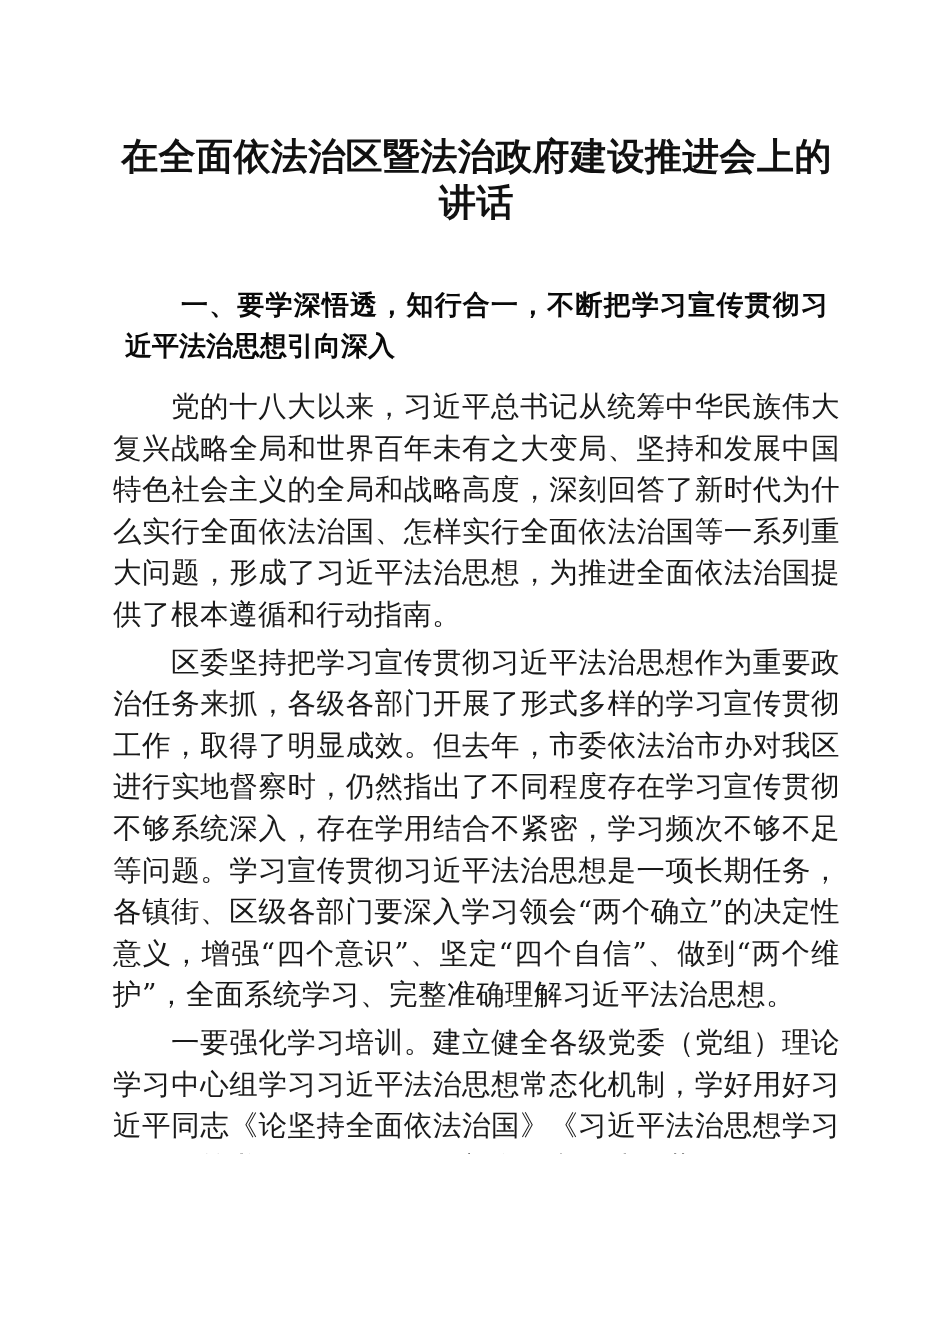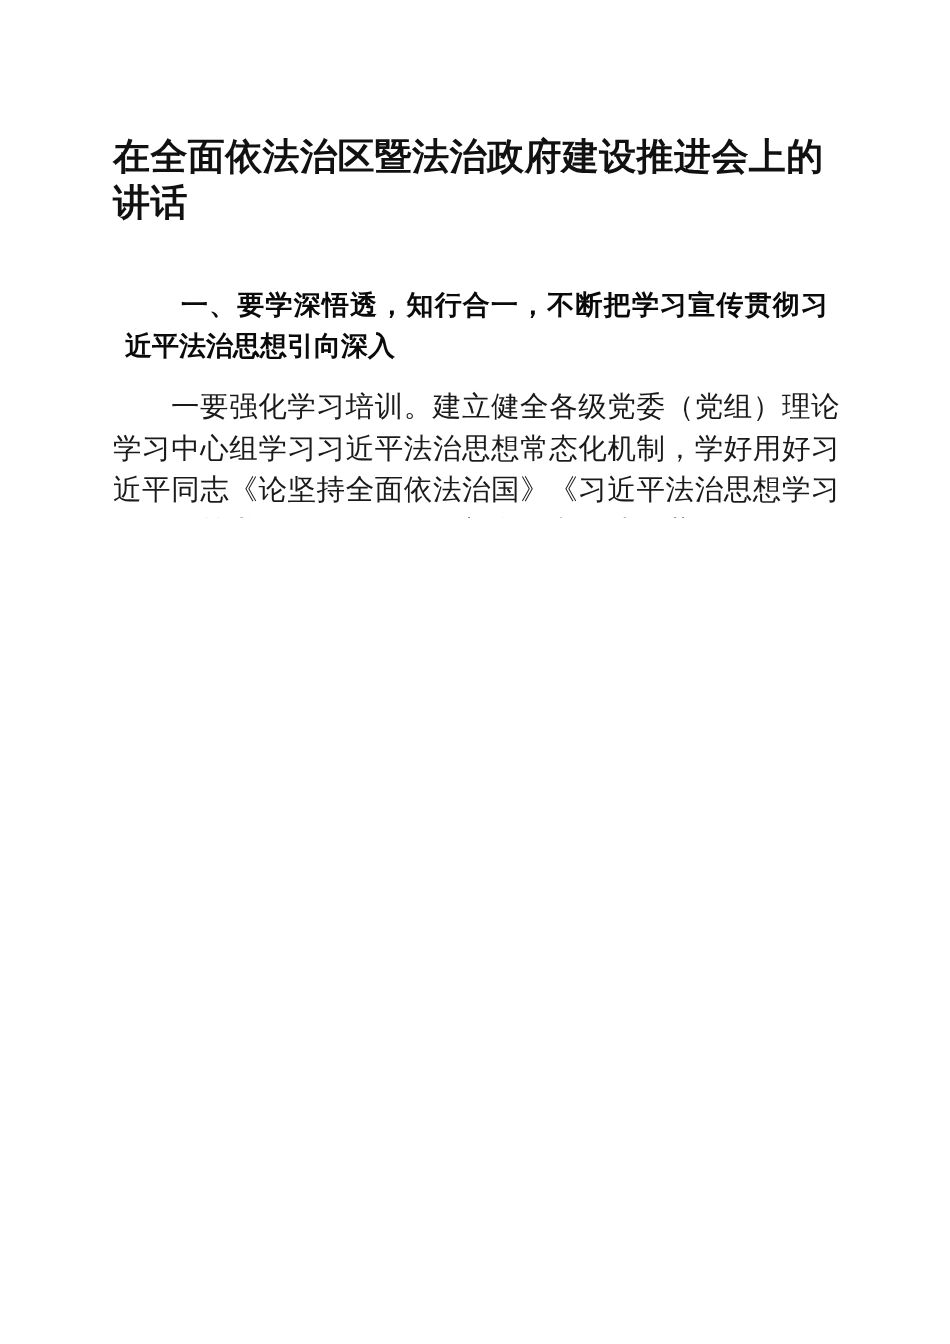--- a/index.html
+++ b/index.html
@@ -33,21 +33,21 @@
   }
 
   
   .doc-title {
     margin: 0;
     padding-top: 133px;
     font-family: "DejaVu Serif", "Liberation Serif", serif;
     font-weight: bold;
     font-size: 37px;
     line-height: 46px;
-    text-align: left;
+    text-align: center;
     letter-spacing: 0.4px;
     color: #111111;
     word-break: break-all;
   }
 
   
   .section-heading {
     margin: 12px;
     padding-top: 47px;
     font-family: "DejaVu Sans", "Liberation Sans", sans-serif;
@@ -89,18 +89,20 @@
 </head>
 <body>
 
 <div class="page">
   <div class="content">
 
     <h1 class="doc-title">在全面依法治区暨法治政府建设推进会上的讲话</h1>
 
     <h2 class="section-heading">一、要学深悟透，知行合一，不断把学习宣传贯彻习近平法治思想引向深入</h2>
 
+    <p class="body-para">党的十八大以来，习近平总书记从统筹中华民族伟大复兴战略全局和世界百年未有之大变局、坚持和发展中国特色社会主义的全局和战略高度，深刻回答了新时代为什么实行全面依法治国、怎样实行全面依法治国等一系列重大问题，形成了习近平法治思想，为推进全面依法治国提供了根本遵循和行动指南。</p>
 
+    <p class="body-para">区委坚持把学习宣传贯彻习近平法治思想作为重要政治任务来抓，各级各部门开展了形式多样的学习宣传贯彻工作，取得了明显成效。但去年，市委依法治市办对我区进行实地督察时，仍然指出了不同程度存在学习宣传贯彻不够系统深入，存在学用结合不紧密，学习频次不够不足等问题。学习宣传贯彻习近平法治思想是一项长期任务，各镇街、区级各部门要深入学习领会“两个确立”的决定性意义，增强“四个意识”、坚定“四个自信”、做到“两个维护”，全面系统学习、完整准确理解习近平法治思想。</p>
 
     <p class="body-para para-clipped">一要强化学习培训。建立健全各级党委（党组）理论学习中心组学习习近平法治思想常态化机制，学好用好习近平同志《论坚持全面依法治国》《习近平法治思想学习纲要》等书目，引导领导干部学原文、读原著、悟原理，全面把握习近平法治</p>
 
   </div>
 </div>
 
 </body></html>

